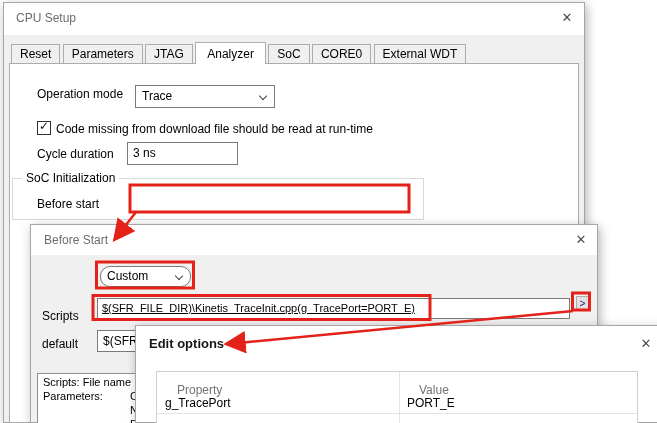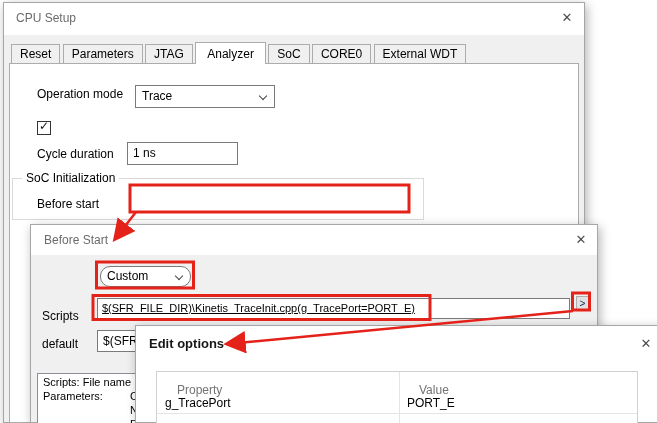--- a/index.html
+++ b/index.html
@@ -105,24 +105,25 @@
     <div class="panel">
       <span class="lbl" style="left:27px; top:23px;">Operation mode</span>
       <div id="op-combo" class="combo">
         <span>Trace</span>
         <span class="chev"></span>
       </div>
 
       <div class="checkbox">
         <span>✓</span>
       </div>
+      <span class="lbl cb-label">Code missing from download file should be read at run-time</span>
 
       <span class="lbl" style="left:27px; top:83px;">Cycle duration</span>
       <div id="cyc-field" class="field">
-        <span>1 ns</span>
+        <span>3 ns</span>
       </div>
 
       <div class="groupbox">
         <span class="group-title">SoC Initialization</span>
       </div>
       <span class="lbl" style="left:27px; top:133px;">Before start</span>
     </div>
   </div>
 
   <div id="dlg-before" class="dialog">

